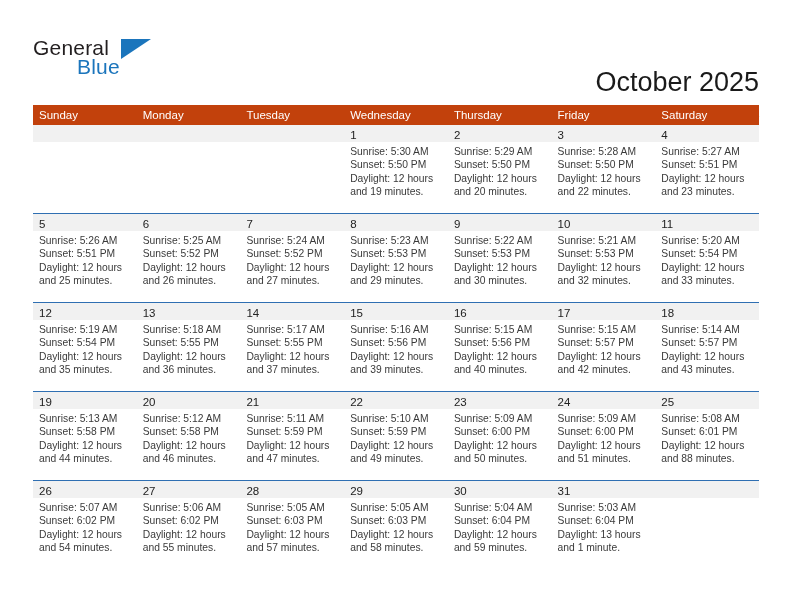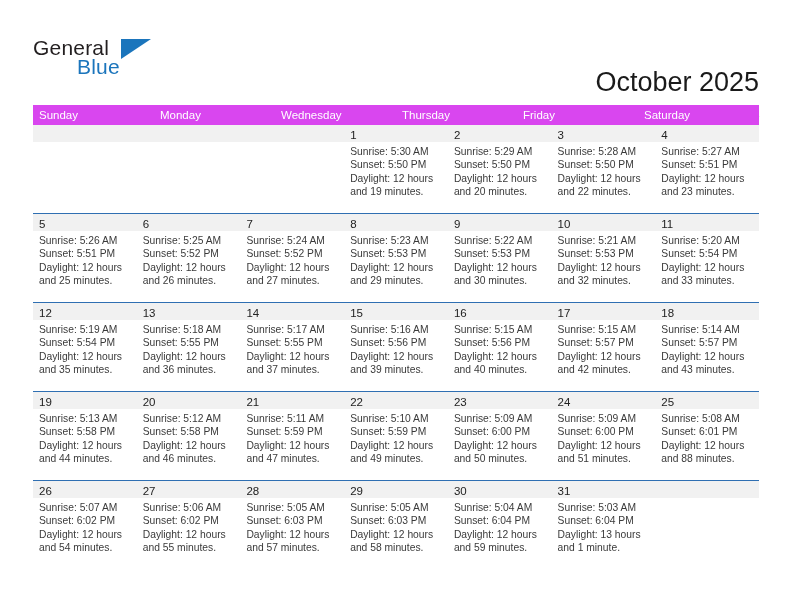--- a/index.html
+++ b/index.html
@@ -93,21 +93,21 @@
   .calendar {
     position: absolute;
     left: 33px;
     top: 105px;
     width: 726px;
   }
 
   .dow-row {
     display: flex;
     width: 100%;
-    background: #d946ef;
+    background: #c2410c;
   }
   .dow-cell {
     flex: 1 1 0;
     box-sizing: border-box;
     height: 20px;
     line-height: 20px;
     padding-left: 6px;
     color: #ffffff;
     font-size: 11.5px;
     overflow: hidden;
@@ -176,20 +176,21 @@
       <div class="month-title">October 2025</div>
       <div class="location-title">Avoca, Queensland, Australia</div>
     </div>
 
   </div>
 
   <div class="calendar">
     <div class="dow-row">
         <div class="dow-cell">Sunday</div>
         <div class="dow-cell">Monday</div>
+        <div class="dow-cell">Tuesday</div>
         <div class="dow-cell">Wednesday</div>
         <div class="dow-cell">Thursday</div>
         <div class="dow-cell">Friday</div>
         <div class="dow-cell">Saturday</div>
       </div>
     <div id="weeks-container">
         <div class="week-row first">
           <div class="day-cell empty">
             <div class="day-number-band"><span class="day-number"></span></div>
           </div>

